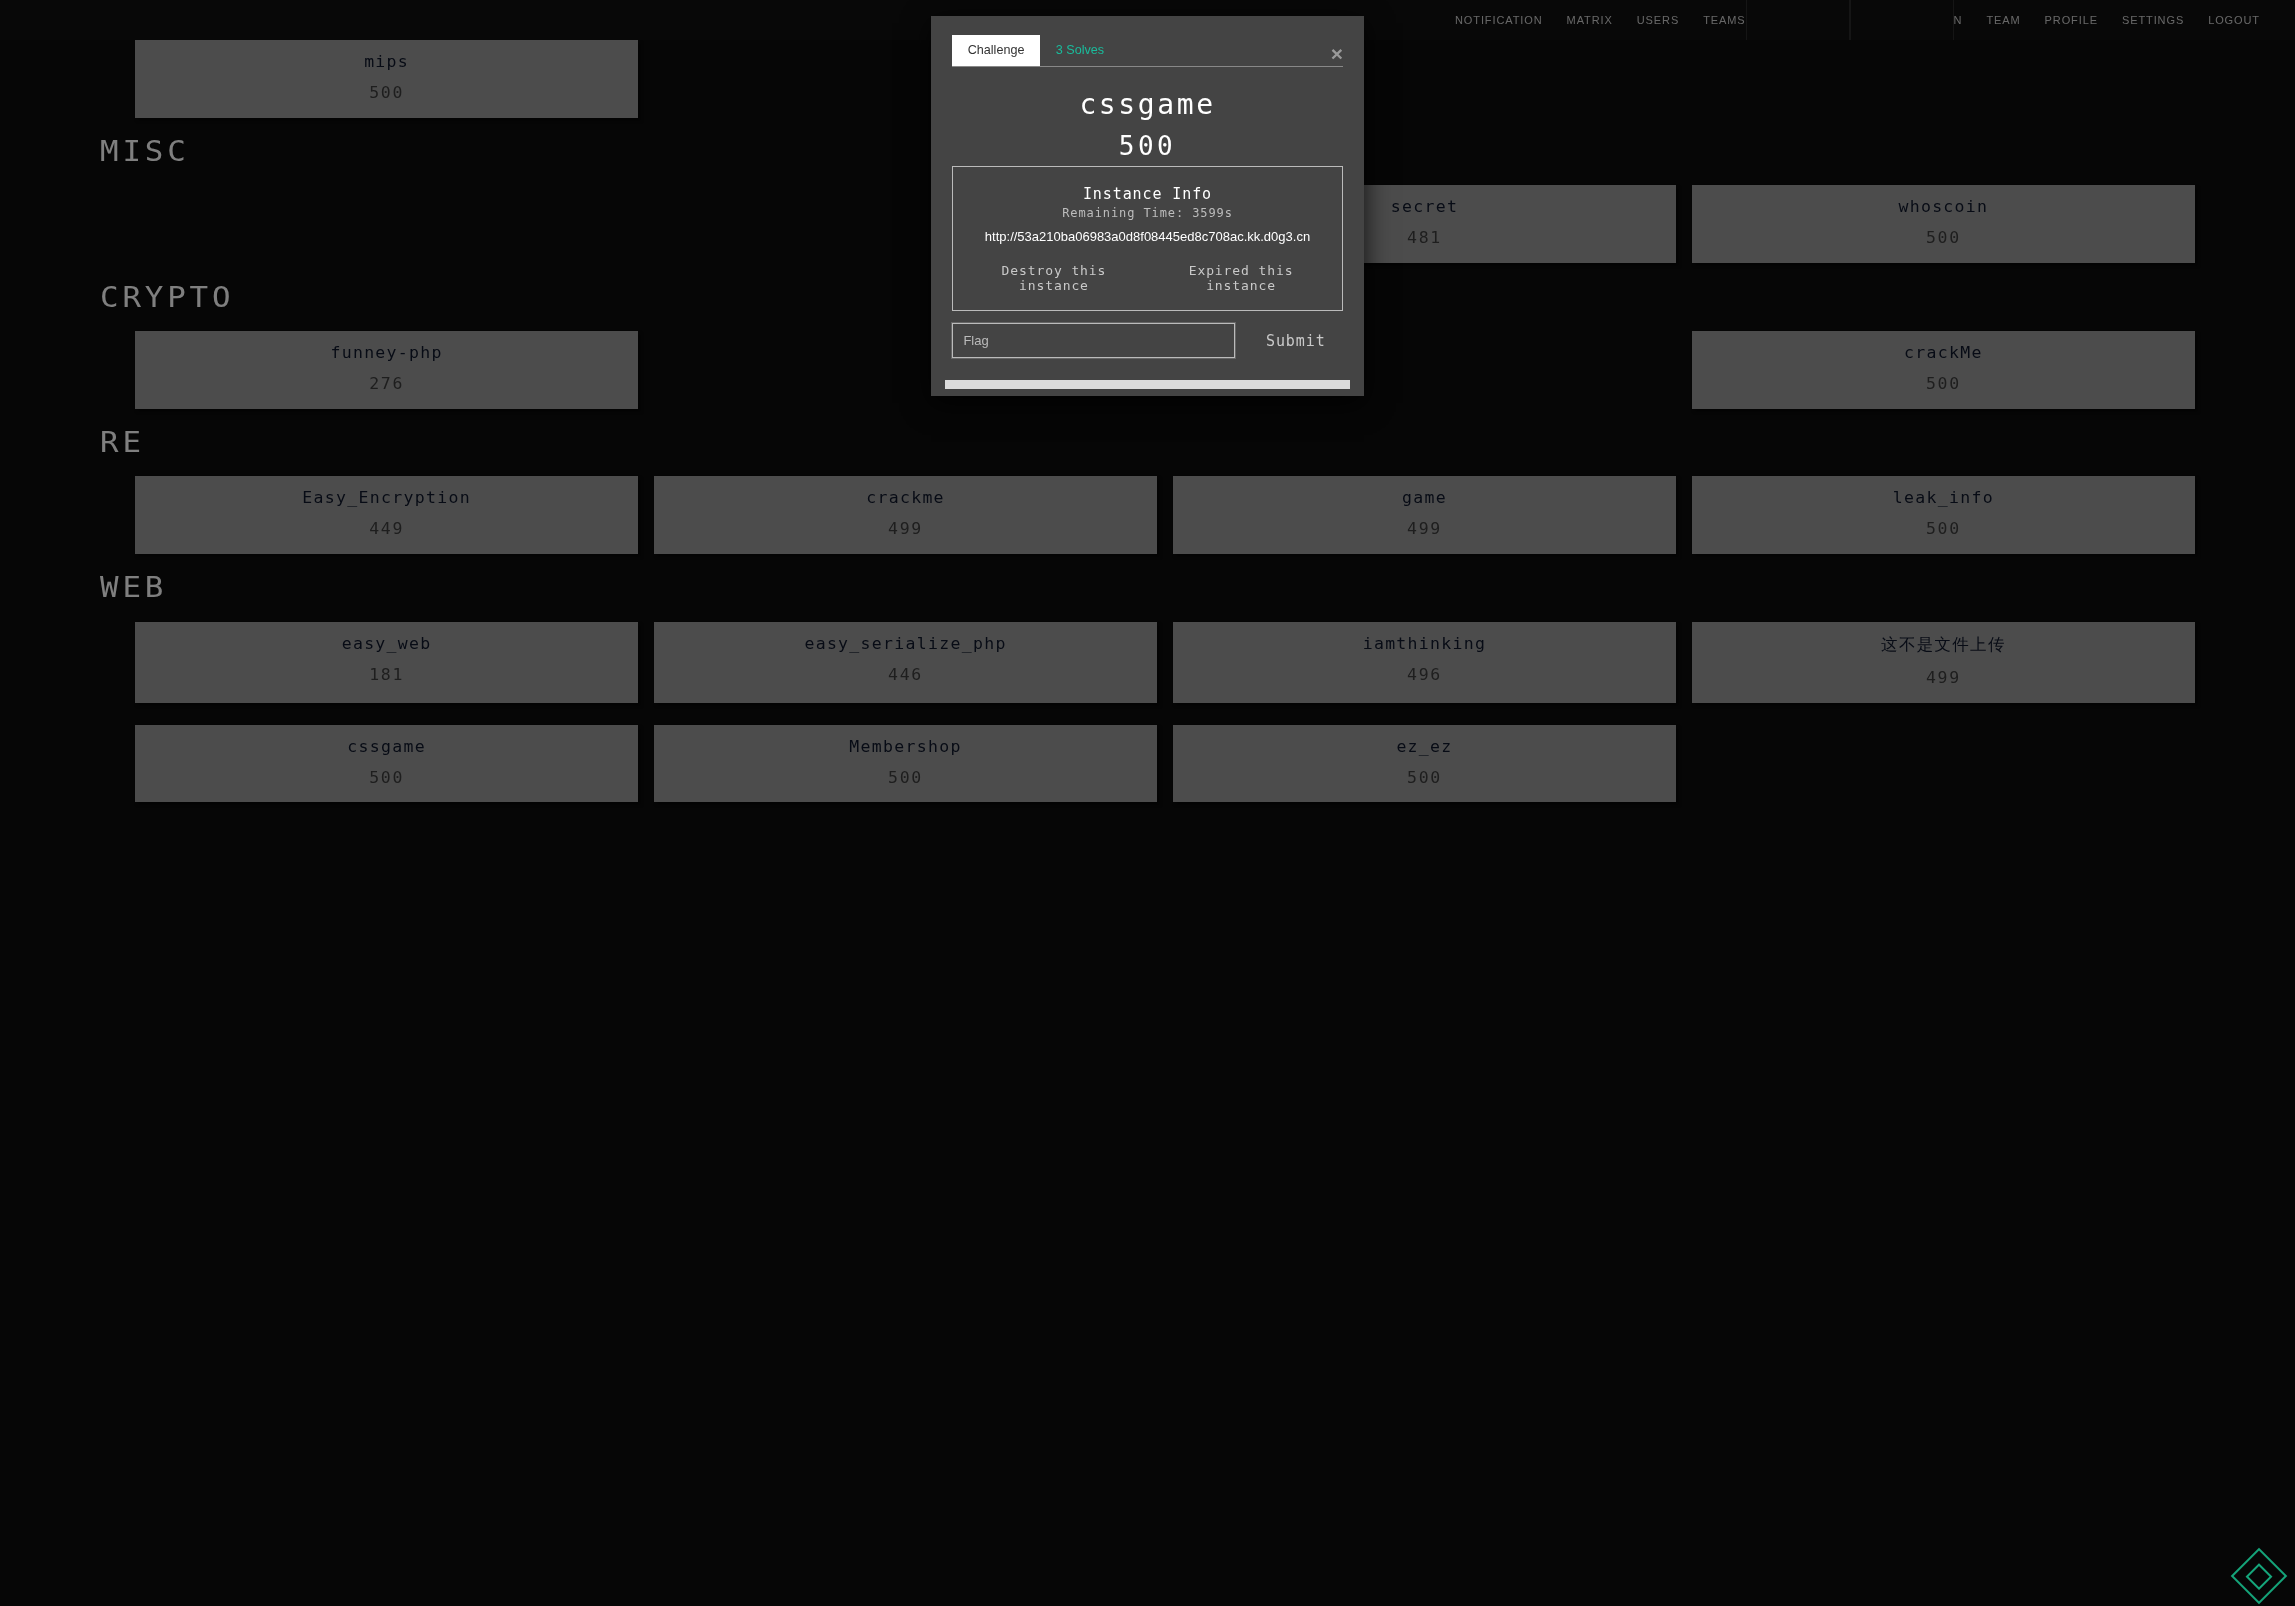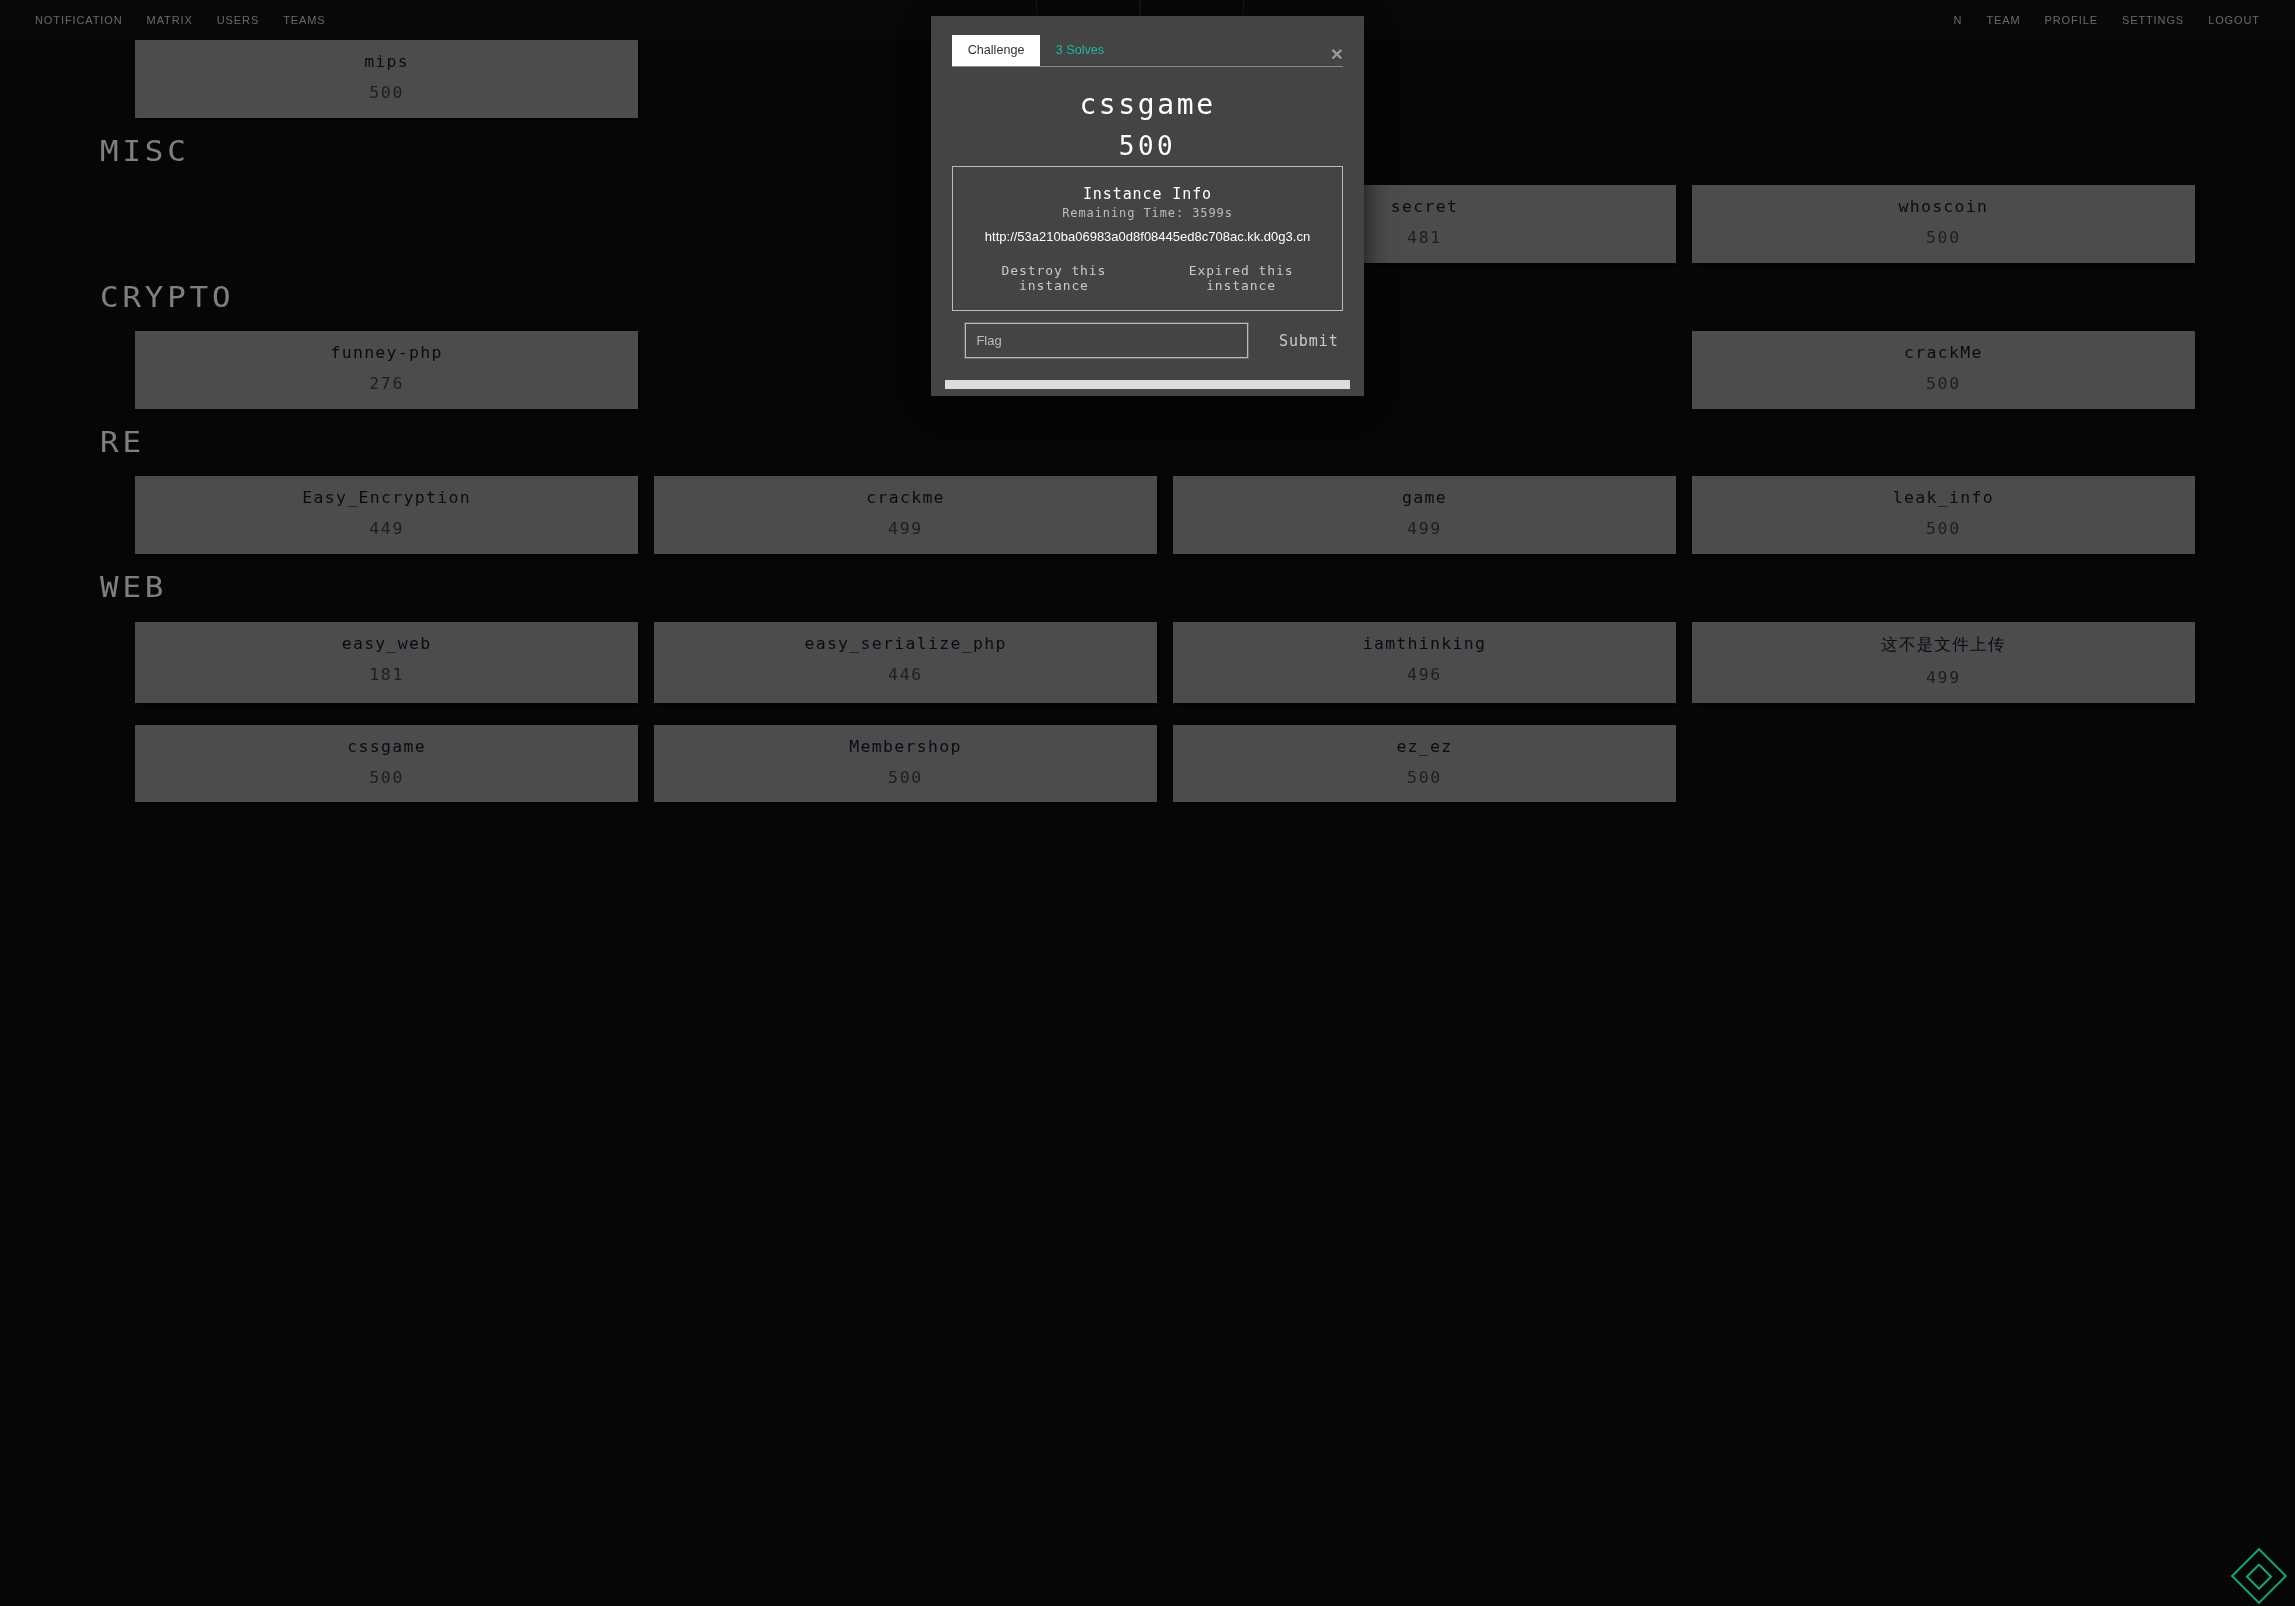--- a/index.html
+++ b/index.html
@@ -10,21 +10,21 @@
     color: #fff;
     overflow: hidden;
     position: relative;
   }
   
   .nav {
     height: 40px;
     background: #111;
     display: flex;
     align-items: center;
-    justify-content: space-between;
+    justify-content: flex-end;
     padding: 4px 35px;
     font-size: 11px;
     letter-spacing: 0.9px;
     color: #cfcfcf;
   }
   .nav-left, .nav-right { display: flex; gap: 24px; }
   .nav-item { cursor: pointer; }
   .nav-center { display:flex; align-items:center; gap:0; }
   .nav-center .seg {
      width:104px; height:40px; border-left:0.9px solid #2a2a2a; border-right:0.9px solid #2a2a2a;
@@ -120,21 +120,21 @@
     margin: 5px 21px 0 21px;
     border: 0.9px solid #bbb;
     padding: 17.4px 10.4px 17.4px 10.4px;
     text-align:center;
   }
   .inst-title { font-family: monospace; font-size:15px; letter-spacing:0.9px; }
   .inst-remain { font-family: monospace; font-size:12px; color:#bdbdbd; margin-top:3.5px; letter-spacing:0.9px;}
   .inst-url { font-size:13px; color:#fff; margin-top:8.7px; word-break: break-all; }
   .inst-actions { margin-top:19px; display:flex; justify-content:center; gap:6px; }
   .inst-btn { font-family: monospace; font-size:13px; color:#c9c9c9; cursor:pointer; letter-spacing:0.9px; }
-  .flag-row { display:flex; align-items:center; margin: 12px 21px 0 34px; gap: 31px; }
+  .flag-row { display:flex; align-items:center; margin: 12px 21px 0 21px; gap: 31px; }
   .flag-input {
     flex:0 0 283px;
     background: transparent;
     border: 1.7px solid #bbb;
     outline: 0.9px solid #666;
     color:#fff;
     padding: 8.7px 10.4px;
     font-size:13px;
   }
   .flag-input::placeholder { color:#bbb; }

